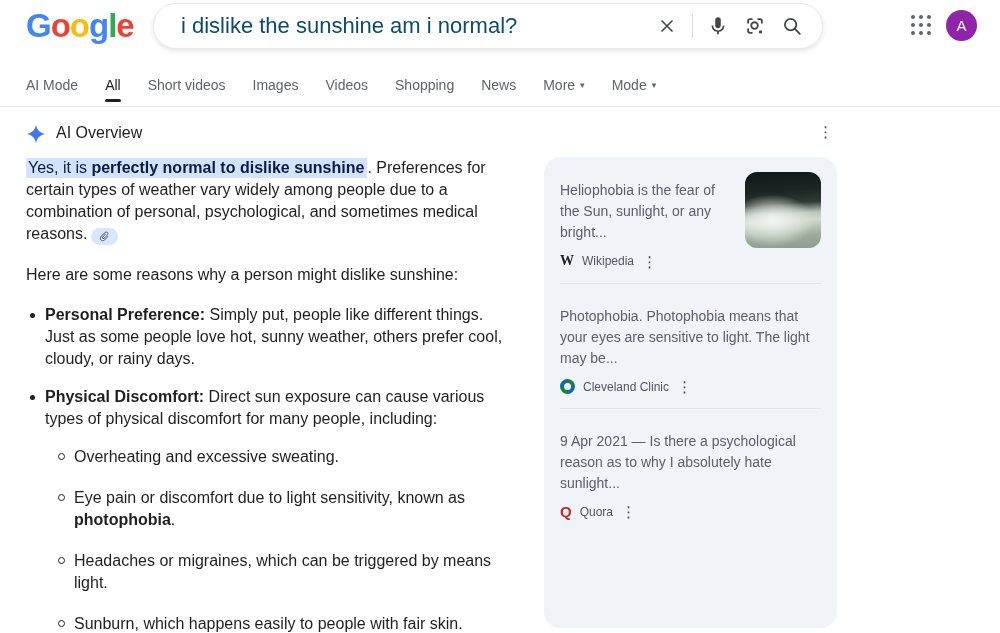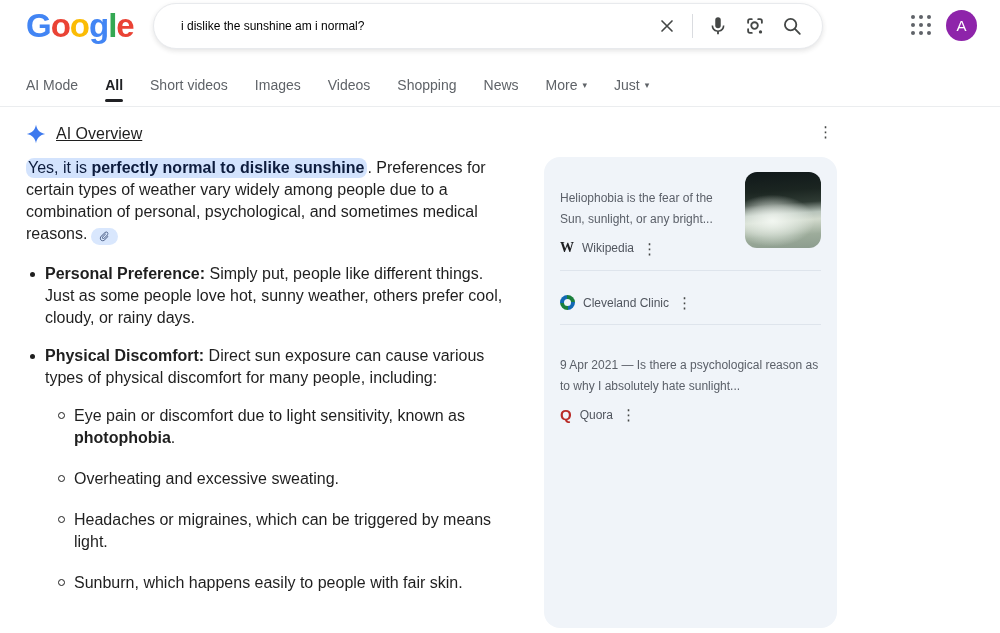--- a/index.html
+++ b/index.html
@@ -19,71 +19,71 @@
   .logo span:nth-child(4){color:#4285F4;}
   .logo span:nth-child(5){color:#34A853;}
   .logo span:nth-child(6){color:#EA4335;}
   .search-pill {
     position:absolute; left:153px; top:3px; width:670px; height:46px;
     background:#fff; border:1px solid #e8eaed; border-radius:24px;
     box-shadow:0 2px 5px rgba(32,33,36,.12);
     display:flex; align-items:center; padding:0 18px 0 25px;
   }
   .search-pill input {
-    flex:1; border:none; outline:none; font-size:12px; color:#000000;
+    flex:1; border:none; outline:none; font-size:22px; color:#0c4a6e;
     font-family:"Liberation Sans", sans-serif; background:transparent;
   }
   .sp-icons { display:flex; align-items:center; gap:13px; }
   .icon-btn { width:24px; height:24px; display:flex; align-items:center; justify-content:center; cursor:pointer; }
   .vdiv { width:1px; height:24px; background:#dadce0; }
   .apps-grid { position:absolute; left:911px; top:15px; width:21px; height:21px;
     display:grid; grid-template-columns:repeat(3,4px); grid-template-rows:repeat(3,4px); gap:4px; cursor:pointer; }
   .apps-grid i { width:4px; height:4px; border-radius:50%; background:#5f6368; }
   .avatar { position:absolute; left:946px; top:10px; width:31px; height:31px; border-radius:50%;
     background:#8e24aa; color:#fff; font-size:15px; display:flex; align-items:center; justify-content:center; cursor:pointer; }
 
   
   .tabs { display:flex; gap:27px; margin:19px 0 0 26px; font-size:14px; color:#5f6368; height:20px; align-items:center; }
   .tab { position:relative; cursor:pointer; display:flex; align-items:center; gap:5px; white-space:nowrap;justify-content:flex-end; }
-  .tab.active { color:#202124; font-weight:700; }
+  .tab.active { color:#202124; font-weight:400; }
   .tab.active .tab-underline { position:absolute; left:0; right:0; bottom:-9px; height:3px; background:#202124; border-radius:2px; }
   .chev { font-size:9px; color:#5f6368; }
   .page-divider { border-top:1px solid #ebedef; margin-top:11px; }
 
   
-  .ai-row { position:relative; margin:17px 0 0 26px; width:811px; display:flex; align-items:center; gap:10px; height:20px;text-decoration:underline; }
+  .ai-row { position:relative; margin:17px 0 0 26px; width:811px; display:flex; align-items:flex-start; gap:10px; height:20px; }
   .ai-label { font-size:16px; color:#1f1f1f; }
   .kebab { color:#444746; font-size:15px; line-height:1; cursor:pointer; }
   .ai-kebab { position:absolute; right:4px; top:0; }
 
   
   .content { margin:13px 0 0 26px; width:811px; display:flex; justify-content:space-between; align-items:flex-start; }
   .left-col { width:484px; font-size:16px; line-height:22px; color:#1f1f1f; }
-  .hl { background:#d3e3fd; border-radius:8px; padding:1px 3px 2px 2px; color:#0d1c3d; }
+  .hl { background:#d3e3fd; border-radius:0; padding:1px 3px 2px 2px; color:#0d1c3d; }
   .hl b, b { font-weight:700; }
   .cite-chip { display:inline-flex; align-items:center; justify-content:center; width:27px; height:17px;
     border-radius:9px; background:#d9e7fd; vertical-align:-3px; margin-left:4px; cursor:pointer; }
   .intro { margin-top:19px; }
   ul { list-style:none; margin:0; padding:0; }
   .main-list { margin-top:18px; padding-left:19px; }
   .main-list > li { position:relative; }
   .main-list > li + li { margin-top:16px; }
   .dot { position:absolute; left:-15px; top:9px; width:5px; height:5px; border-radius:50%; background:#1f1f1f; }
   .sub-list { margin-top:16px; padding-left:14px; }
   .sub-list > li { position:relative; }
   .sub-list > li + li { margin-top:19px; }
   .circ { position:absolute; left:-1px; top:7px; width:7px; height:7px; border-radius:50%; border:1.5px solid #1f1f1f; background:#fff; }
   .sub-list li .sub-text { display:block; padding-left:15px; }
 
   
   .panel { width:293px; height:471px; background:#f0f4f9; border-radius:16px; padding:15px 16px; overflow:hidden; }
   .card { display:flex; gap:13px; cursor:pointer; }
   .card-main { flex:1; min-width:0; }
   .card-title { font-size:16px; line-height:23px; color:#1f1f1f; }
-  .card-snippet { font-size:12px; line-height:21px; color:#5b6069; margin-top:16px; }
+  .card-snippet { font-size:14px; line-height:21px; color:#5b6069; margin-top:8px; }
   .card-src { margin-top:10px; display:flex; align-items:center; gap:8px; font-size:12px; color:#50555e; }
   .thumb { width:76px; height:76px; border-radius:12px; flex:none;
     background:
       radial-gradient(90% 55% at 36% 64%, rgba(244,248,243,.95) 0%, rgba(233,240,233,.5) 38%, rgba(233,240,233,0) 62%),
       linear-gradient(176deg, #10181a 0%, #1b2521 26%, #2e3a33 42%, #b7c3ba 55%, #d2dacd 64%, #9dac9b 82%, #8c9c8e 100%);
   }
   .src-w { font-family:"Liberation Serif", serif; font-weight:bold; font-size:14px; color:#202124; }
   .src-cc { width:15px; height:15px; border-radius:50%;
     background:conic-gradient(#1a7f3c 0 90deg, #1268b3 90deg 180deg, #1a7f3c 180deg 270deg, #1268b3 270deg 360deg);
     display:flex; align-items:center; justify-content:center; }
@@ -165,21 +165,21 @@
       <span>Shopping</span>
     </div>
   <div class="tab">
       <span>News</span>
     </div>
   <div class="tab">
       <span>More</span>
       <span class="chev">▾</span>
     </div>
   <div class="tab">
-      <span>Just</span>
+      <span>Mode</span>
       <span class="chev">▾</span>
     </div>
 </div>
 <div class="page-divider"></div>
 
 <div class="ai-row">
   <svg width="20" height="20" viewBox="0 0 24 24">
     <path d="M12 1 C13.1 7.2 16.8 10.9 23 12 C16.8 13.1 13.1 16.8 12 23 C10.9 16.8 7.2 13.1 1 12 C7.2 10.9 10.9 7.2 12 1 Z" fill="#3d79ee"></path>
   </svg>
   <span class="ai-label">AI Overview</span>
@@ -188,37 +188,38 @@
 
 <div class="content">
 
   <div class="left-col">
     <p style="margin:0"><span class="hl"><span>Yes, it is </span><b>perfectly normal to dislike sunshine</b></span><span>. Preferences for certain types of weather vary widely among people due to a combination of personal, psychological, and sometimes medical reasons.</span><span class="cite-chip">
           <svg width="11" height="11" viewBox="0 0 24 24" style="transform:rotate(45deg)">
             <path d="M16.5 6v11.5a4.5 4.5 0 0 1-9 0V5a3 3 0 0 1 6 0v10.5a1.5 1.5 0 0 1-3 0V6H9v9.5a3 3 0 0 0 6 0V5a4.5 4.5 0 0 0-9 0v12.5a6 6 0 0 0 12 0V6h-1.5z" fill="#41557e"></path>
           </svg>
         </span></p>
 
+    <p class="intro">Here are some reasons why a person might dislike sunshine:</p>
 
     <ul class="main-list">
       <li>
         <span class="dot"></span>
         <b>Personal Preference:</b><span> Simply put, people like different things. Just as some people love hot, sunny weather, others prefer cool, cloudy, or rainy days.</span>
       </li>
       <li>
         <span class="dot"></span>
         <b>Physical Discomfort:</b><span> Direct sun exposure can cause various types of physical discomfort for many people, including:</span>
         <ul class="sub-list">
           <li>
               <span class="circ"></span>
+              <span class="sub-text">Overheating and excessive sweating.</span>
+            </li>
+          <li>
+              <span class="circ"></span>
               <span class="sub-text"><span>Eye pain or discomfort due to light sensitivity, known as </span><b>photophobia</b><span>.</span></span>
-            </li>
-          <li>
-              <span class="circ"></span>
-              <span class="sub-text">Overheating and excessive sweating.</span>
             </li>
           <li>
               <span class="circ"></span>
               <span class="sub-text">Headaches or migraines, which can be triggered by means light.</span>
             </li>
           <li>
               <span class="circ"></span>
               <span class="sub-text">Sunburn, which happens easily to people with fair skin.</span>
             </li>
         </ul>
@@ -238,20 +239,21 @@
           <span class="kebab">⋮</span>
         </div>
       </div>
       <div class="thumb"></div>
     </div>
 
     <div class="card-divider"></div>
 
     <div class="card">
       <div class="card-main">
+        <div class="card-snippet">Photophobia. Photophobia means that your eyes are sensitive to light. The light may be...</div>
         <div class="card-src">
           <span class="src-cc">
               <i></i>
             </span>
           <span>Cleveland Clinic</span>
           <span class="kebab">⋮</span>
         </div>
       </div>
     </div>
 

